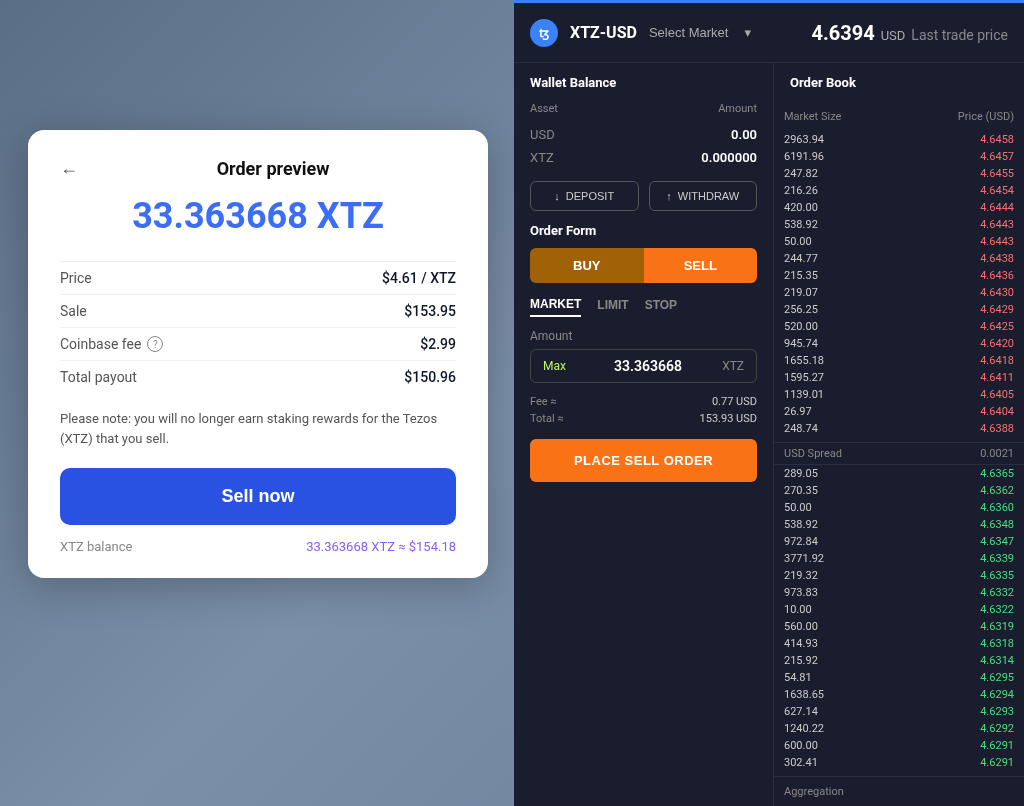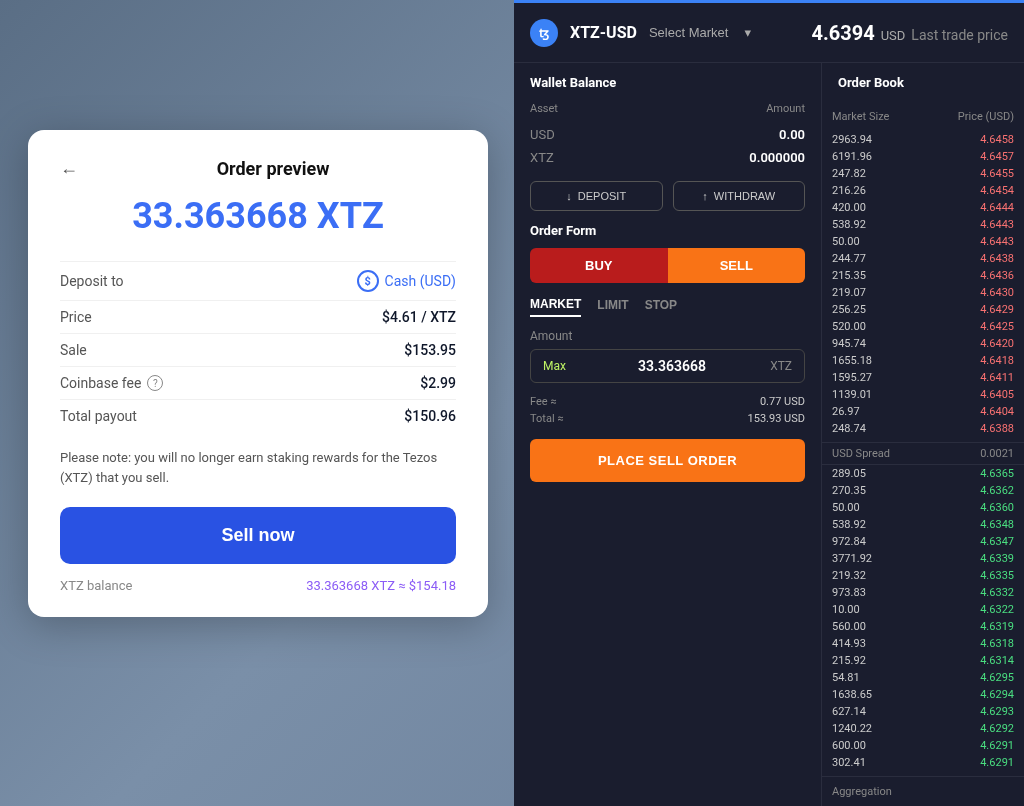--- a/index.html
+++ b/index.html
@@ -238,21 +238,21 @@
 
     
     .exchange-body {
       display: flex;
       flex: 1;
       overflow: hidden;
     }
 
     
     .order-section {
-      width: 308px;
+      width: 260px;
       border-right: 1px solid #2a2d3e;
       display: flex;
       flex-direction: column;
       overflow-y: auto;
     }
 
     .section-title {
       font-size: 13px;
       font-weight: 700;
       color: #fff;
@@ -325,21 +325,21 @@
       flex: 1;
       padding: 10px;
       font-size: 13px;
       font-weight: 700;
       cursor: pointer;
       border: none;
       text-align: center;
     }
 
     .tab-buy {
-      background: #b91c1c;
+      background: #a16207;
       color: #fff;
     }
 
     .tab-sell {
       background: #f97316;
       color: #fff;
     }
 
     .order-type-tabs {
       display: flex;
@@ -493,27 +493,20 @@
 <div class="bg-overlay"></div>
 
 <div class="modal">
   <div class="modal-header">
     <button class="back-btn">←</button>
     <span class="modal-title">Order preview</span>
   </div>
 
   <div class="xtz-amount">33.363668 XTZ</div>
 
-  <div class="detail-row">
-    <span class="detail-label">Deposit to</span>
-    <div class="deposit-value">
-      <div class="cash-icon">$</div>
-      <span>Cash (USD)</span>
-    </div>
-  </div>
 
   <div class="detail-row">
     <span class="detail-label">Price</span>
     <span class="detail-value">$4.61 / XTZ</span>
   </div>
 
   <div class="detail-row">
     <span class="detail-label">Sale</span>
     <span class="detail-value">$153.95</span>
   </div>

